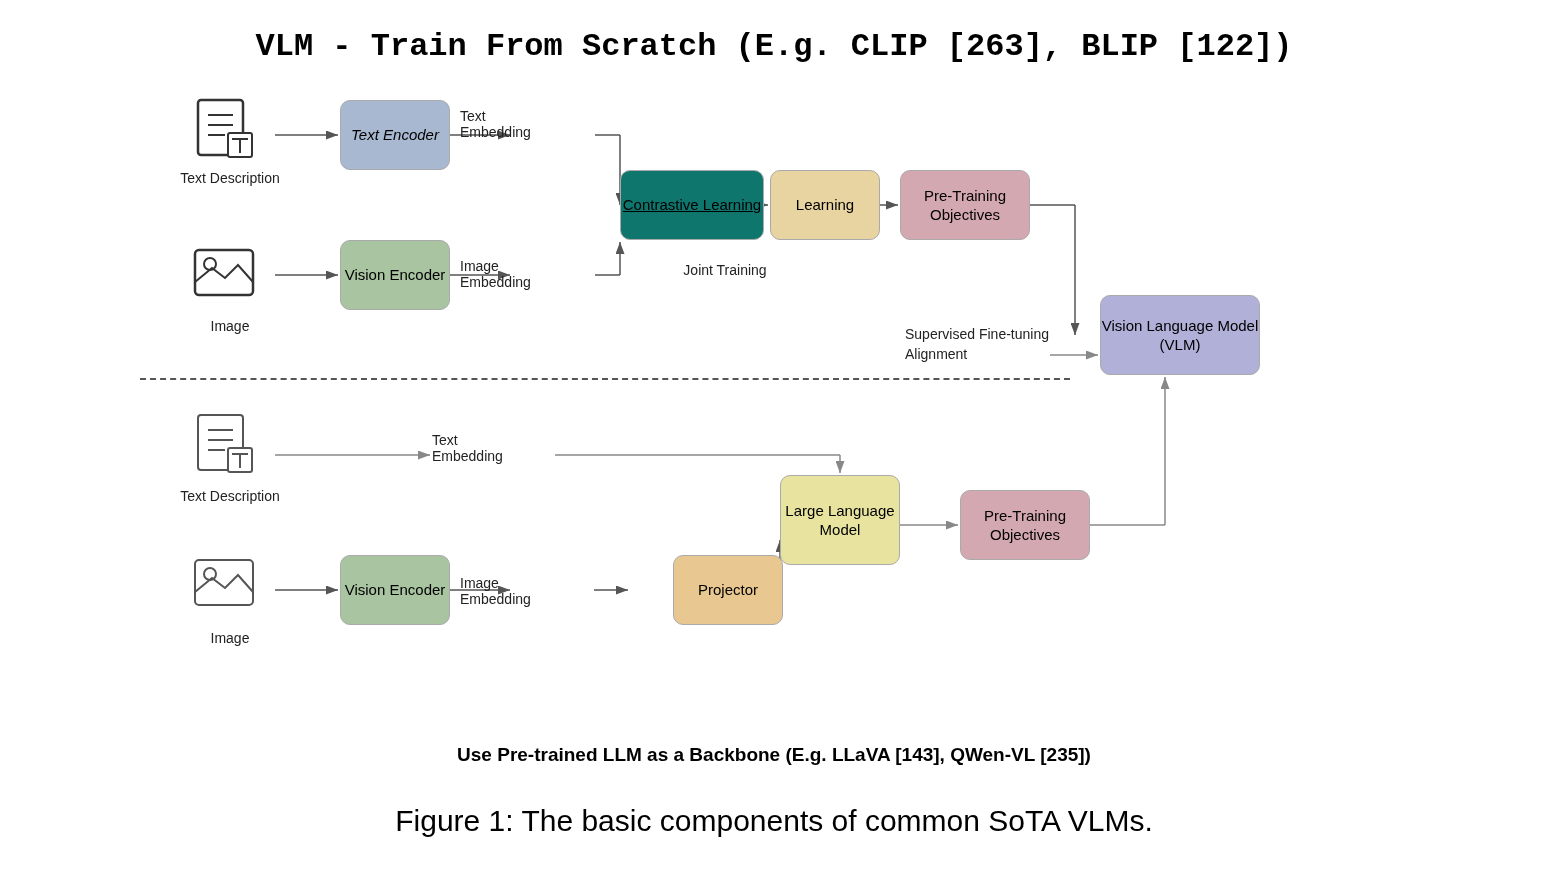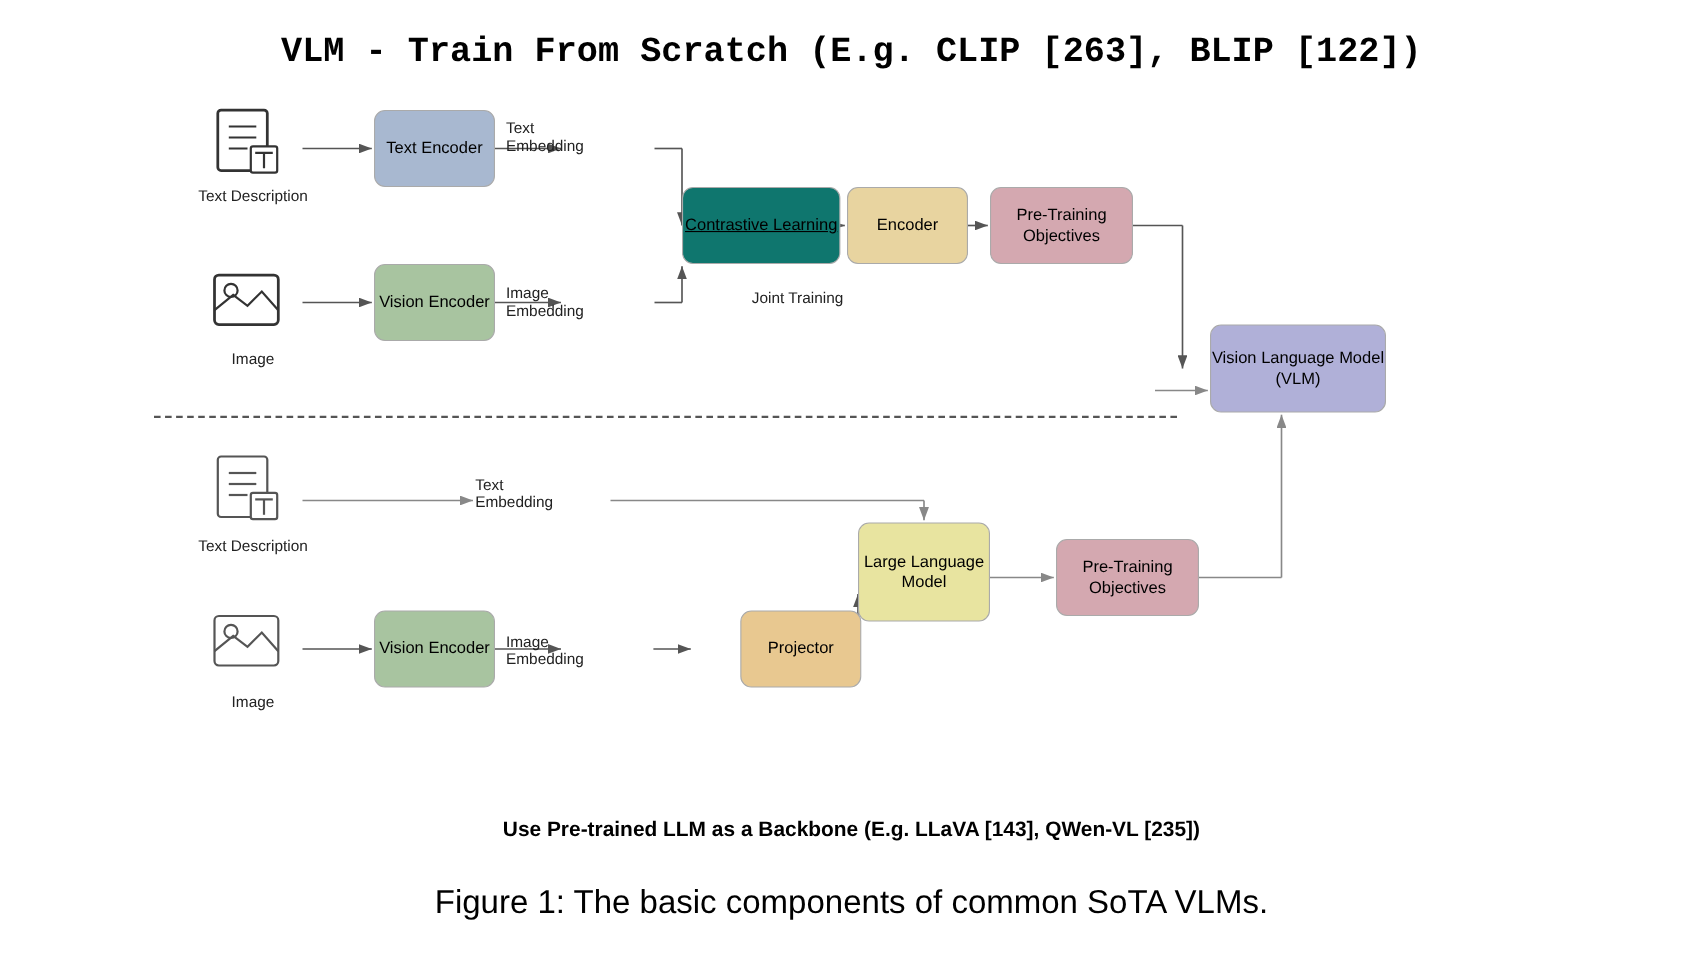--- a/index.html
+++ b/index.html
@@ -46,20 +46,21 @@
       font-weight: normal;
       line-height: 1.3;
       border: 1.5px solid #aaa;
     }
 
     .box-text-encoder {
       background: #a8b8d0;
       left: 340px; top: 100px;
       width: 110px; height: 70px;
       font-size: 15px;
+      font-style: italic;
     }
     .box-vision-encoder-top {
       background: #a8c4a0;
       left: 340px; top: 240px;
       width: 110px; height: 70px;
     }
     .box-contrastive {
       background: #0f766e;
       left: 620px; top: 170px;
       width: 144px; height: 70px; text-decoration: underline;
@@ -256,33 +257,38 @@
   </div>
 
   <div class="label" style="left:660px; top:262px; width:130px;">Joint Training</div>
 
   <div class="box box-contrastive">
     <span>Contrastive
 Learning</span>
   </div>
 
   <div class="box box-decoder">
-    <span>Encoder</span>
+    <span>Learning</span>
   </div>
 
   <div class="box box-pretraining-top">
     <span>Pre-Training
 Objectives</span>
   </div>
 
   <div class="box box-vlm">
     <span>Vision Language
 Model (VLM)</span>
   </div>
 
+  <div class="label" style="left:905px; top:325px; width:145px; text-align:left; line-height:1.4;">
+    <span>Supervised
+Fine-tuning
+Alignment</span>
+  </div>
 
   <div class="dashed-line"></div>
 
   <svg style="position:absolute; left:190px; top:410px; width:70px; height:70px;" viewBox="0 0 70 70">
     <rect x="8" y="5" width="45" height="55" rx="3" fill="none" stroke="#555" stroke-width="2"></rect>
     <line x1="18" y1="20" x2="43" y2="20" stroke="#555" stroke-width="2"></line>
     <line x1="18" y1="30" x2="43" y2="30" stroke="#555" stroke-width="2"></line>
     <line x1="18" y1="40" x2="35" y2="40" stroke="#555" stroke-width="2"></line>
     <rect x="38" y="38" width="24" height="24" rx="2" fill="#fff" stroke="#555" stroke-width="2"></rect>
     <line x1="42" y1="44" x2="58" y2="44" stroke="#555" stroke-width="2"></line>

